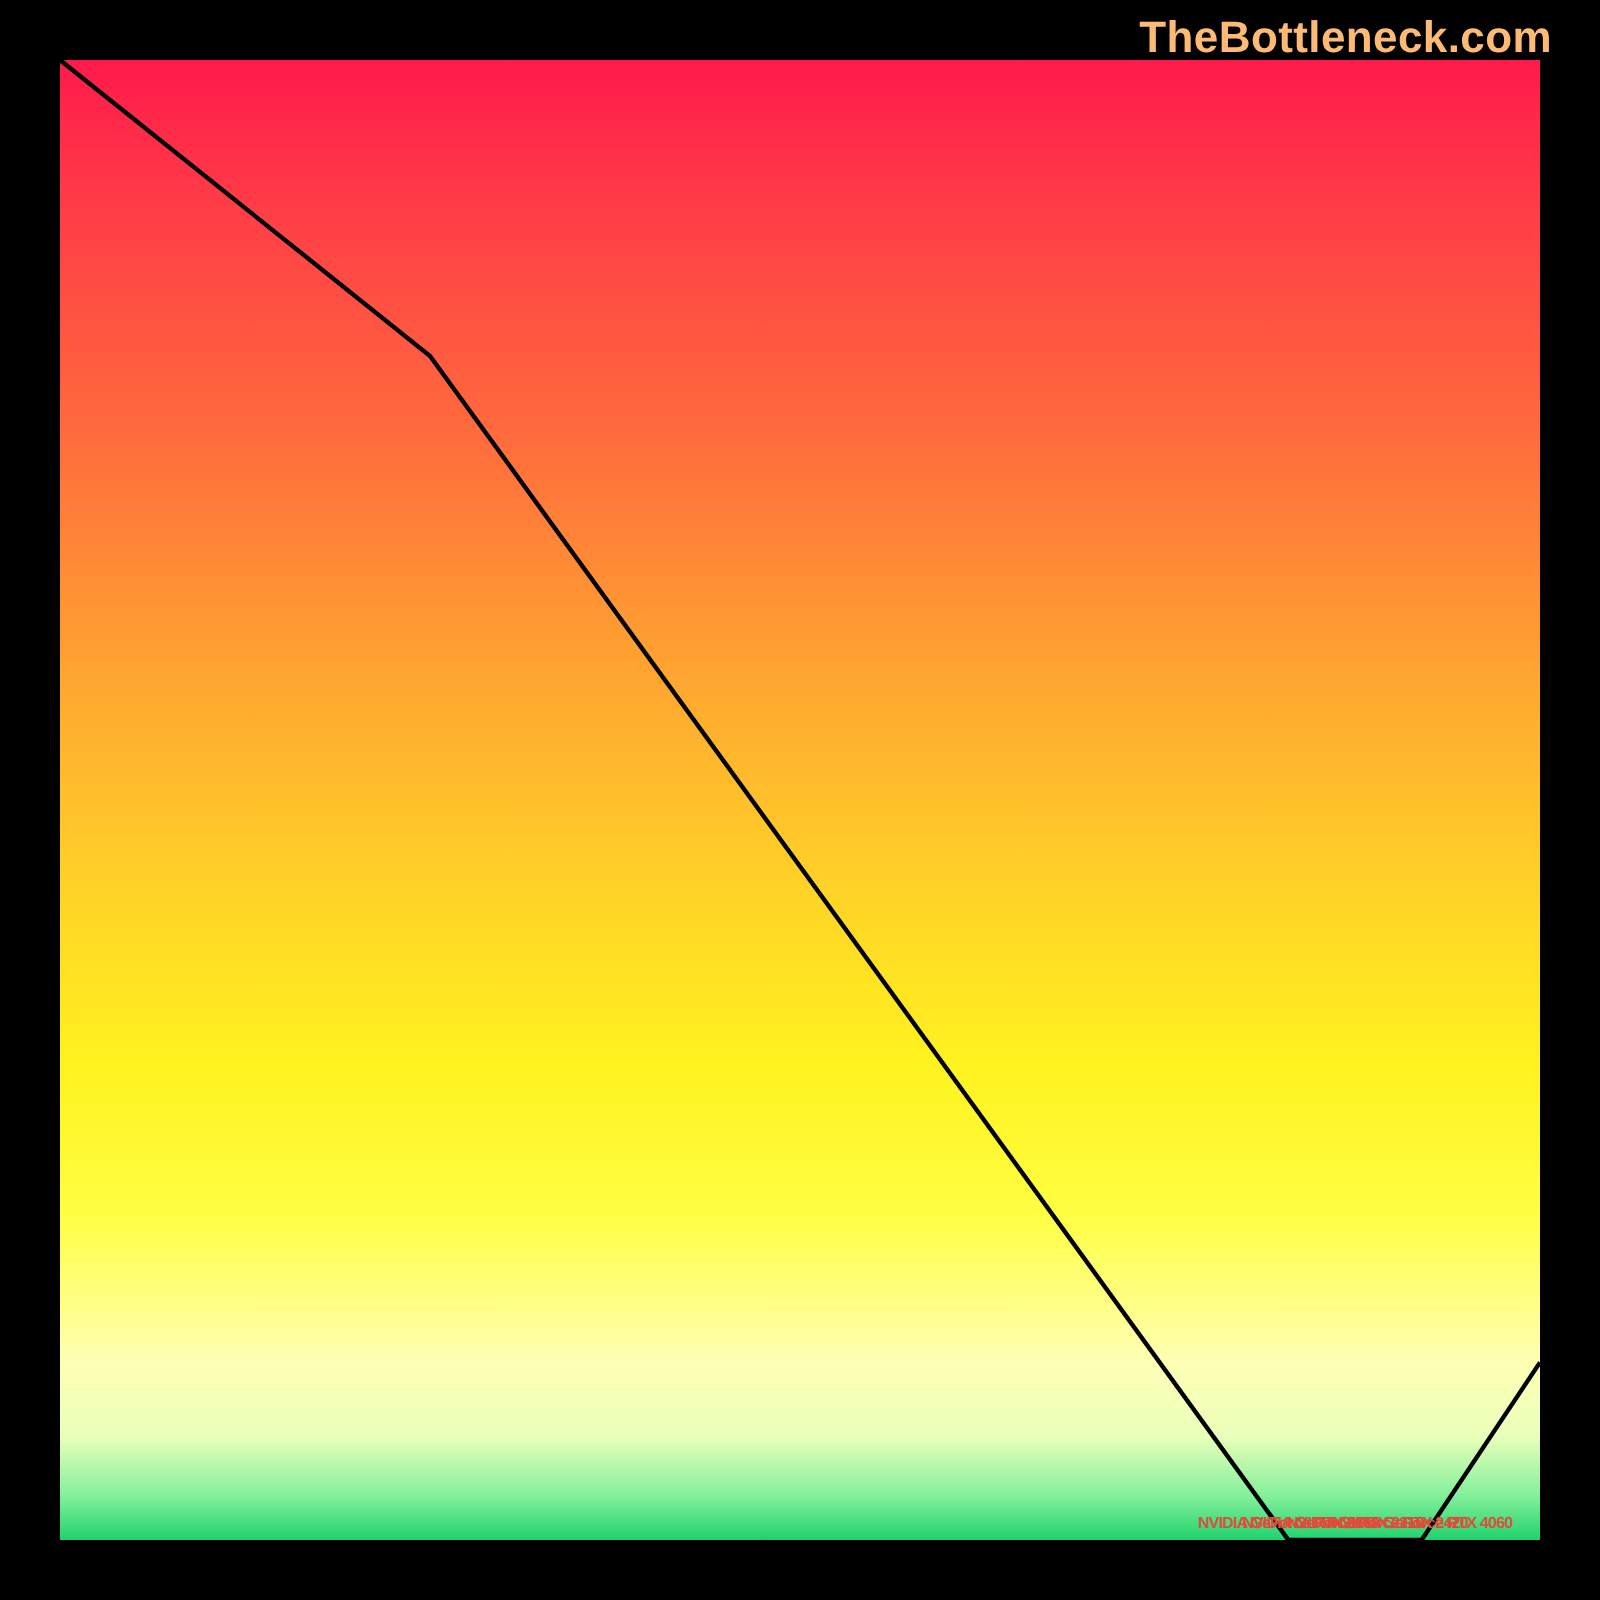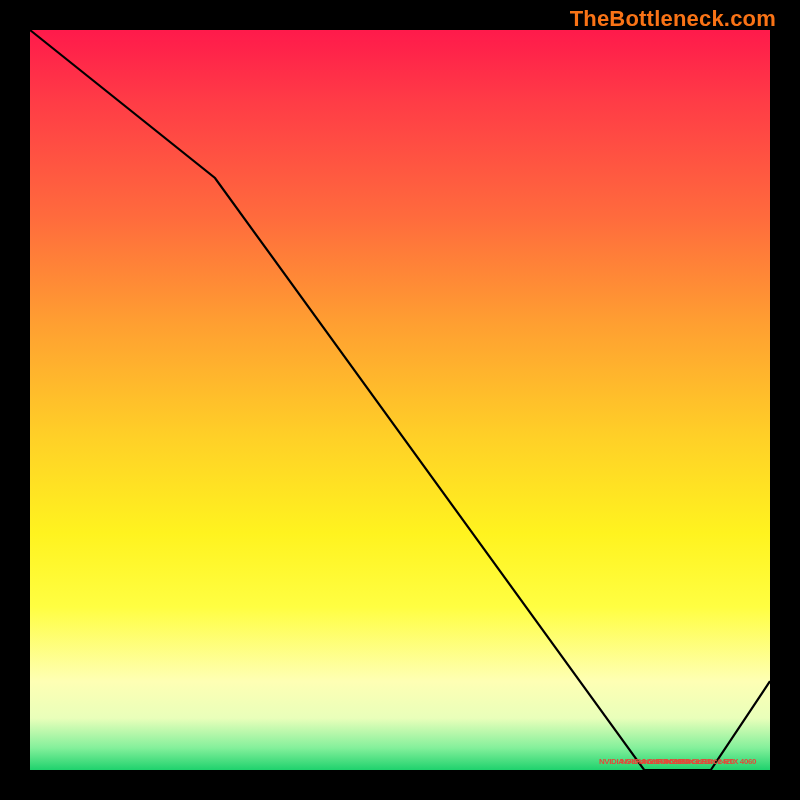--- a/index.html
+++ b/index.html
@@ -14,21 +14,21 @@
   .canvas {
     position: relative;
     width: 800px;
     height: 800px;
     background: #000;
   }
   .attribution {
     position: absolute;
     top: 6px;
     right: 24px;
-    color: #f97316;
+    color: #fdba74;
     font-size: 22px;
     font-weight: 600;
     letter-spacing: 0.2px;
   }
   .plot-area {
     position: absolute;
     left: 30px;
     top: 30px;
     width: 740px;
     height: 740px;

